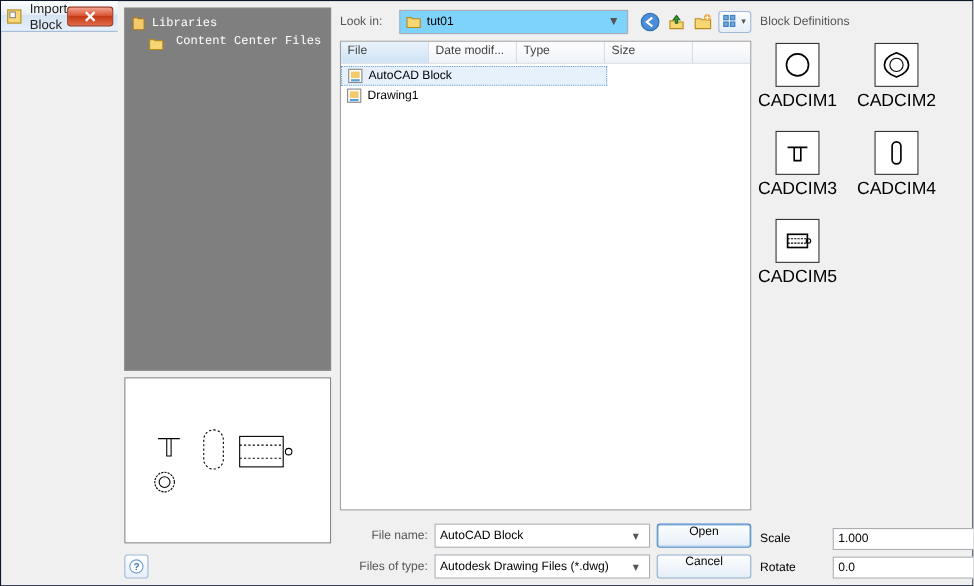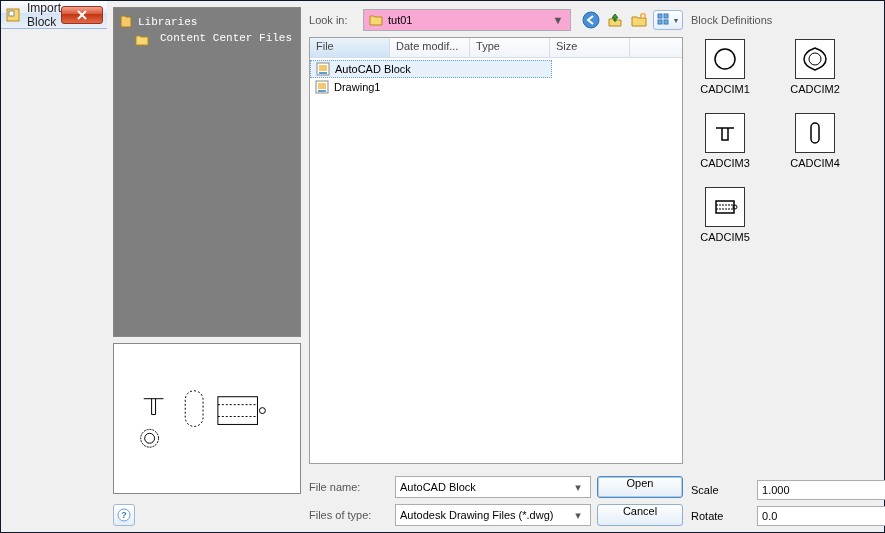--- a/index.html
+++ b/index.html
@@ -87,21 +87,21 @@
 }
 .look-in-row {
   display: flex; align-items: center; gap: 6px;
   height: 26px;
 }
 .look-in-row .label { width: 48px; color: #555; }
 .look-in-combo {
   flex: 0 0 208px;
   height: 22px;
   border: 1px solid #abadb3;
-  background: #f9a8d4;
+  background: #7dd3fc;
   display: flex; align-items: center;
   padding: 0 4px;
   position: relative;
 }
 .look-in-combo .combo-text { flex:1; }
 .look-in-combo .dd {
   width: 16px; height: 100%;
   display:flex; align-items:center; justify-content:center;
   color:#555; cursor:pointer;
 }
@@ -154,21 +154,21 @@
 .list-row .row-label { font-size: 11px; color: #000; }
 
 .bottom-controls {
   display: grid;
   grid-template-columns: 80px 1fr 86px;
   row-gap: 6px;
   column-gap: 6px;
   margin-top: 8px;
   align-items: center;
 }
-.bottom-controls .label { color: #555; }
+.bottom-controls .label { color: #555; text-align: right; }
 .combo {
   height: 22px;
   border: 1px solid #abadb3;
   background: #fff;
   display: flex; align-items: center;
   padding: 0 4px;
 }
 .combo .combo-text { flex:1; }
 .combo .dd { width:16px; text-align:center; color:#555; cursor:pointer; }
 
@@ -212,21 +212,21 @@
   display:flex; flex-direction:column; align-items:center;
   gap: 4px;
   cursor:pointer;
 }
 .block-thumb {
   width: 40px; height: 40px;
   border: 1px solid #333;
   background:#fff;
   display:flex; align-items:center; justify-content:center;
 }
-.block-label { font-size:11px; }
+.block-label { font-size:16px; }
 
 .right-bottom {
   display:grid;
   grid-template-columns: 60px 1fr;
   row-gap:6px; column-gap:6px;
   align-items:center;
 }
 .right-bottom input {
   height: 20px;
   border: 1px solid #abadb3;

